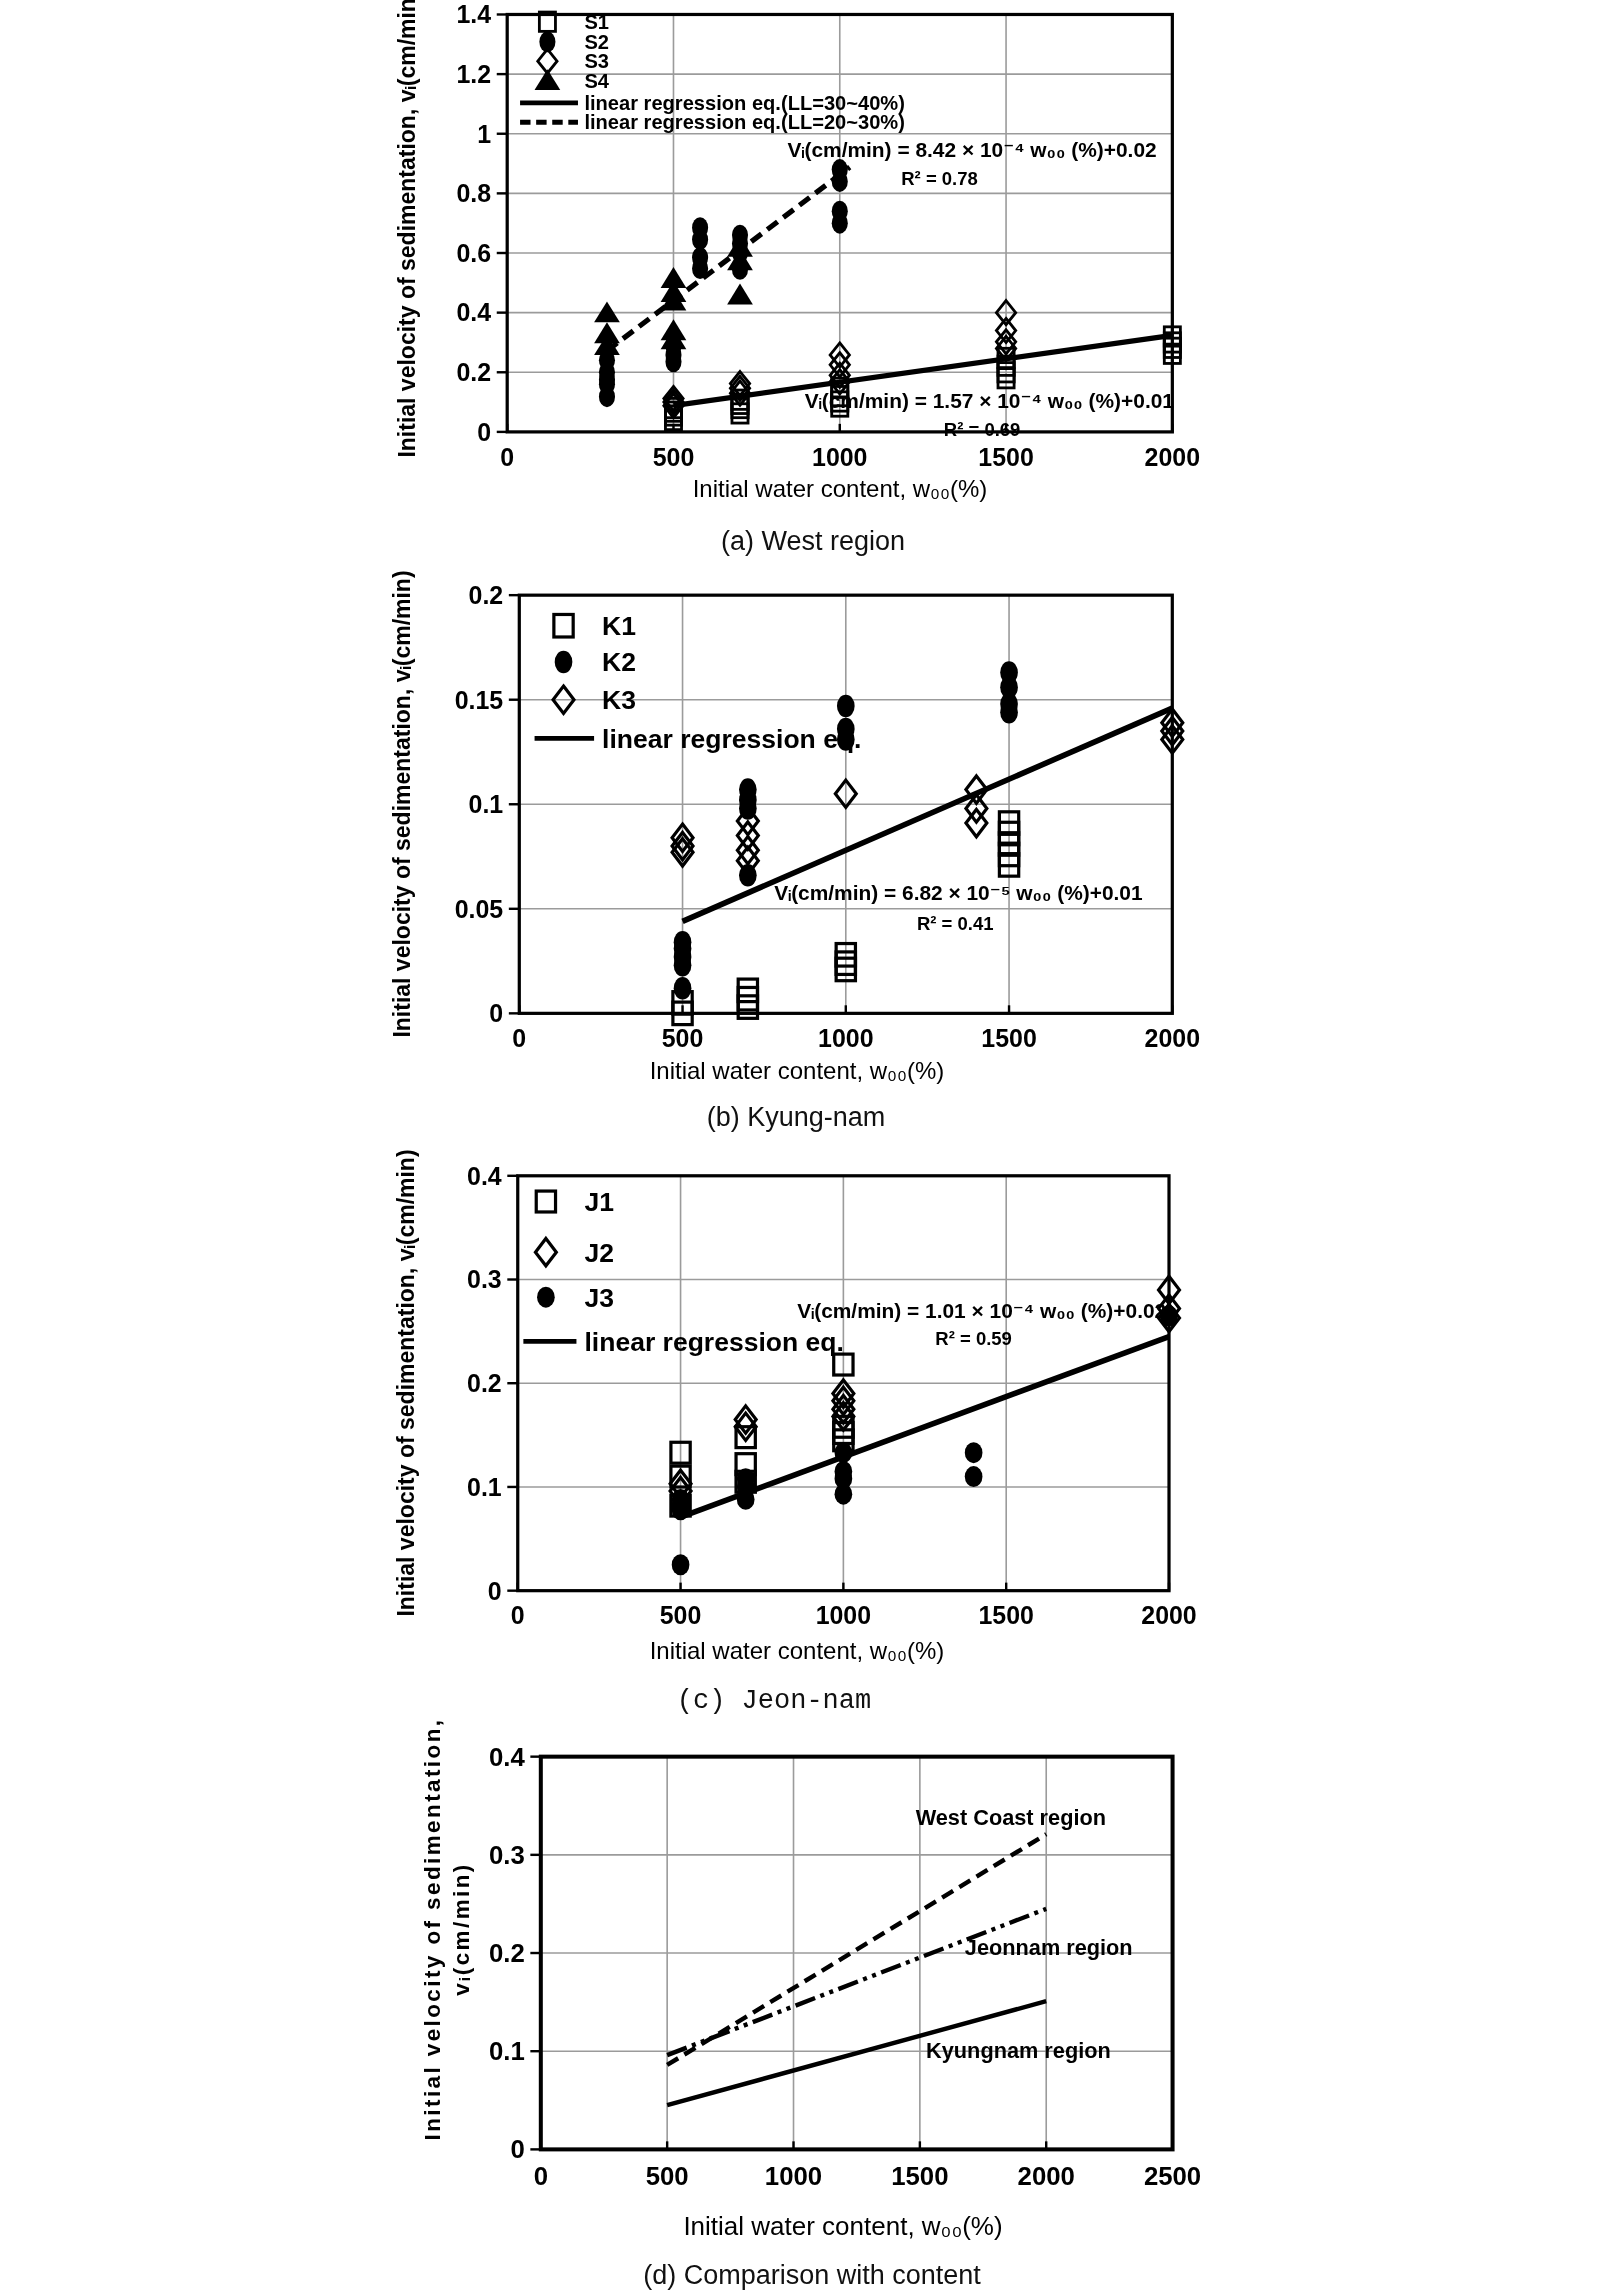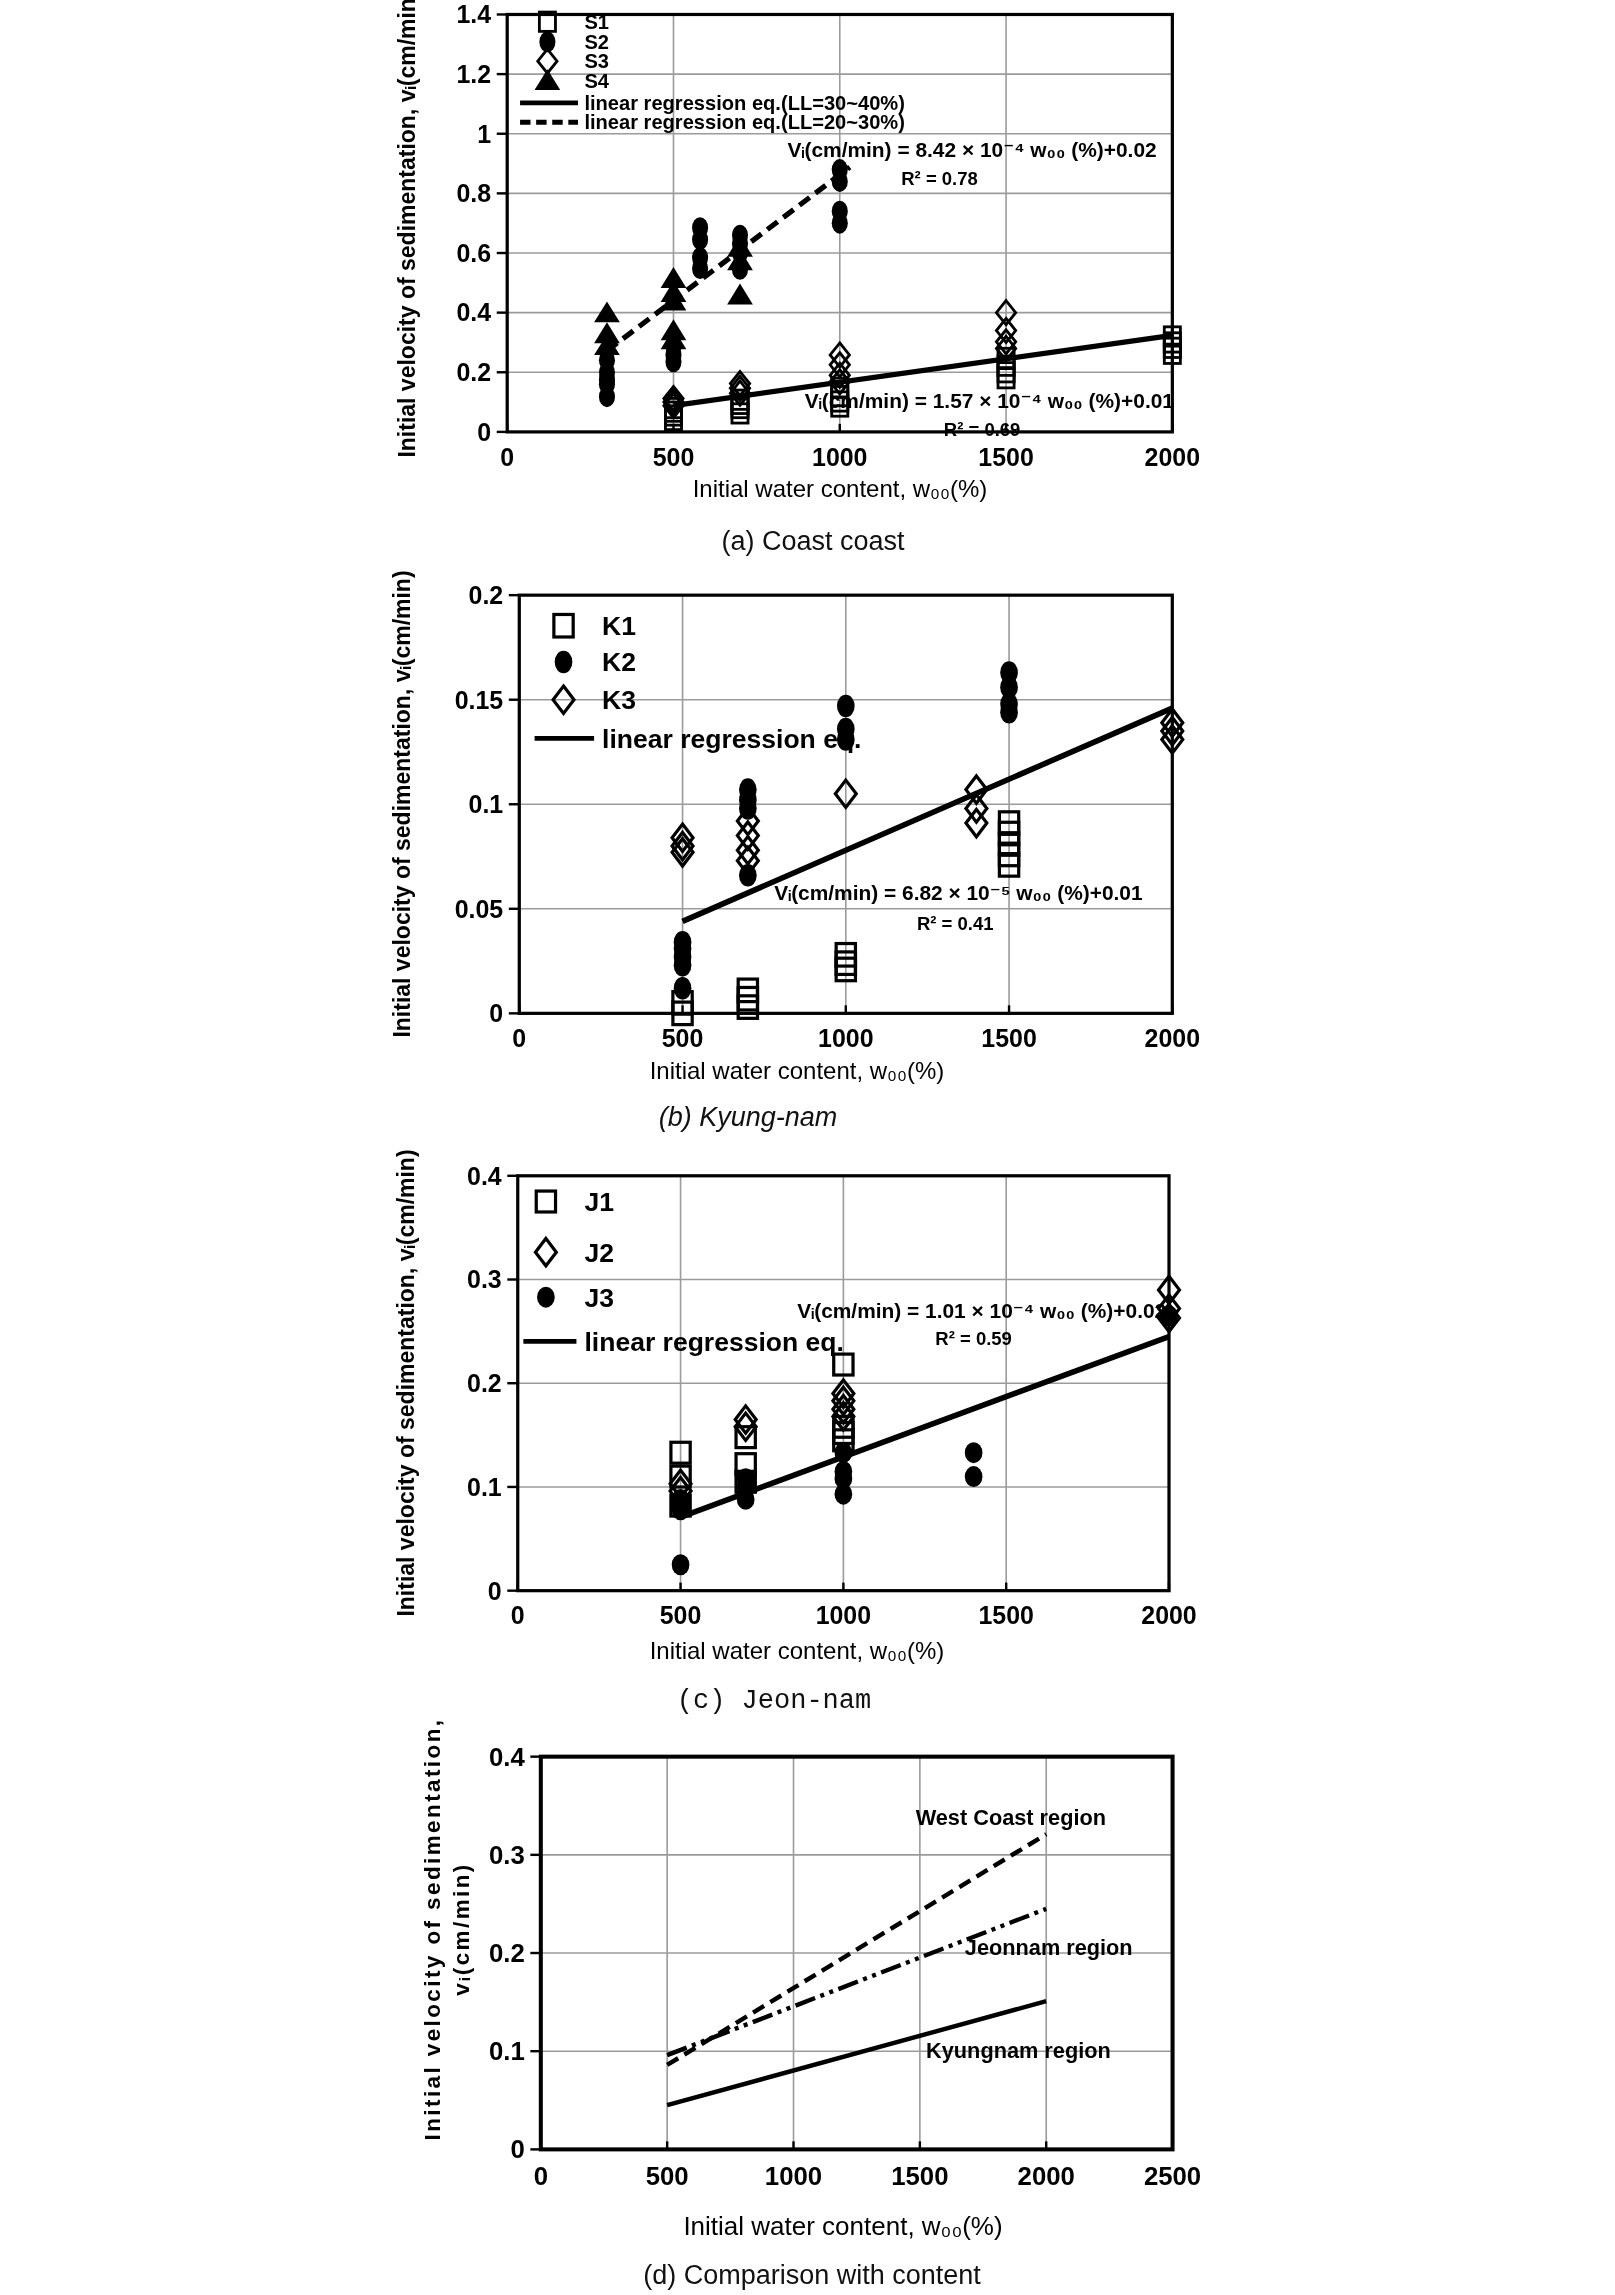--- a/index.html
+++ b/index.html
@@ -13,21 +13,21 @@
   .plot-svg{position:absolute;left:0;top:0;overflow:visible;}
   .ylabel,.xlabel,.caption{position:absolute;white-space:nowrap;}
   .ylabel{transform:translate(-50%,-50%) rotate(-90deg);font-weight:bold;font-size:23px;}
   .xlabel{transform:translate(-50%,-50%);font-weight:normal;font-size:24px;}
   .caption{transform:translate(-50%,-50%);font-size:27px;font-weight:400;color:#111;}
   .chart-a .ylabel{left:407px;top:224px;}
   .chart-a .xlabel{left:840px;top:489px;}
   .chart-a .caption{left:813px;top:541px;}
   .chart-b .ylabel{left:402px;top:241px;}
   .chart-b .xlabel{left:797px;top:508px;}
-  .chart-b .caption{left:748px;top:554px;font-style:italic;}
+  .chart-b .caption{left:796px;top:554px;}
   .chart-c .ylabel{left:406px;top:245px;}
   .chart-c .xlabel{left:797px;top:513px;}
   .chart-c .caption{left:774px;top:563px;font-family:Liberation Mono, monospace;}
   .chart-d .ylabel{left:447px;top:191px;white-space:pre-line;text-align:center;
                    letter-spacing:2.4px;font-size:22.5px;line-height:1.3;}
   .chart-d .xlabel{left:843px;top:488px;font-size:26px;}
   .chart-d .caption{left:812px;top:537px;}
 </style>
 </head>
 <body>
@@ -151,21 +151,21 @@
         <text x="726" y="85" text-anchor="start" font-size="25" font-weight="bold" fill="#000000">S3</text>
         <polygon points="680,86 664,112.03999999999999 696,112.03999999999999" fill="#000000"></polygon>
         <text x="726" y="109" text-anchor="start" font-size="25" font-weight="bold" fill="#000000">S4</text>
         <line x1="646" y1="128" x2="718" y2="128" stroke="#000000" stroke-width="6"></line>
         <text x="726" y="137" text-anchor="start" font-size="25" font-weight="bold" fill="#000000">linear regression eq.(LL=30~40%)</text>
         <line x1="646" y1="152" x2="718" y2="152" stroke="#000000" stroke-width="6" stroke-dasharray="13 7"></line>
         <text x="726" y="161" text-anchor="start" font-size="25" font-weight="bold" fill="#000000">linear regression eq.(LL=20~30%)</text>
       </svg>
     <div class="ylabel">Initial velocity of sedimentation, vᵢ(cm/min)</div>
     <div class="xlabel">Initial water content, w₀₀(%)</div>
-    <figcaption class="caption">(a) Coast coast</figcaption>
+    <figcaption class="caption">(a) West region</figcaption>
   </figure>
 
   <figure class="chart chart-b">
     <svg class="plot-svg" width="1616" height="575" viewBox="0 700 2008 715">
         <line x1="848" y1="740" x2="848" y2="1260" stroke="#9b9b9b" stroke-width="2"></line>
         <line x1="1051" y1="740" x2="1051" y2="1260" stroke="#9b9b9b" stroke-width="2"></line>
         <line x1="1254" y1="740" x2="1254" y2="1260" stroke="#9b9b9b" stroke-width="2"></line>
         <line x1="645" y1="1130" x2="1457" y2="1130" stroke="#9b9b9b" stroke-width="2"></line>
         <line x1="645" y1="1000" x2="1457" y2="1000" stroke="#9b9b9b" stroke-width="2"></line>
         <line x1="645" y1="870" x2="1457" y2="870" stroke="#9b9b9b" stroke-width="2"></line>

